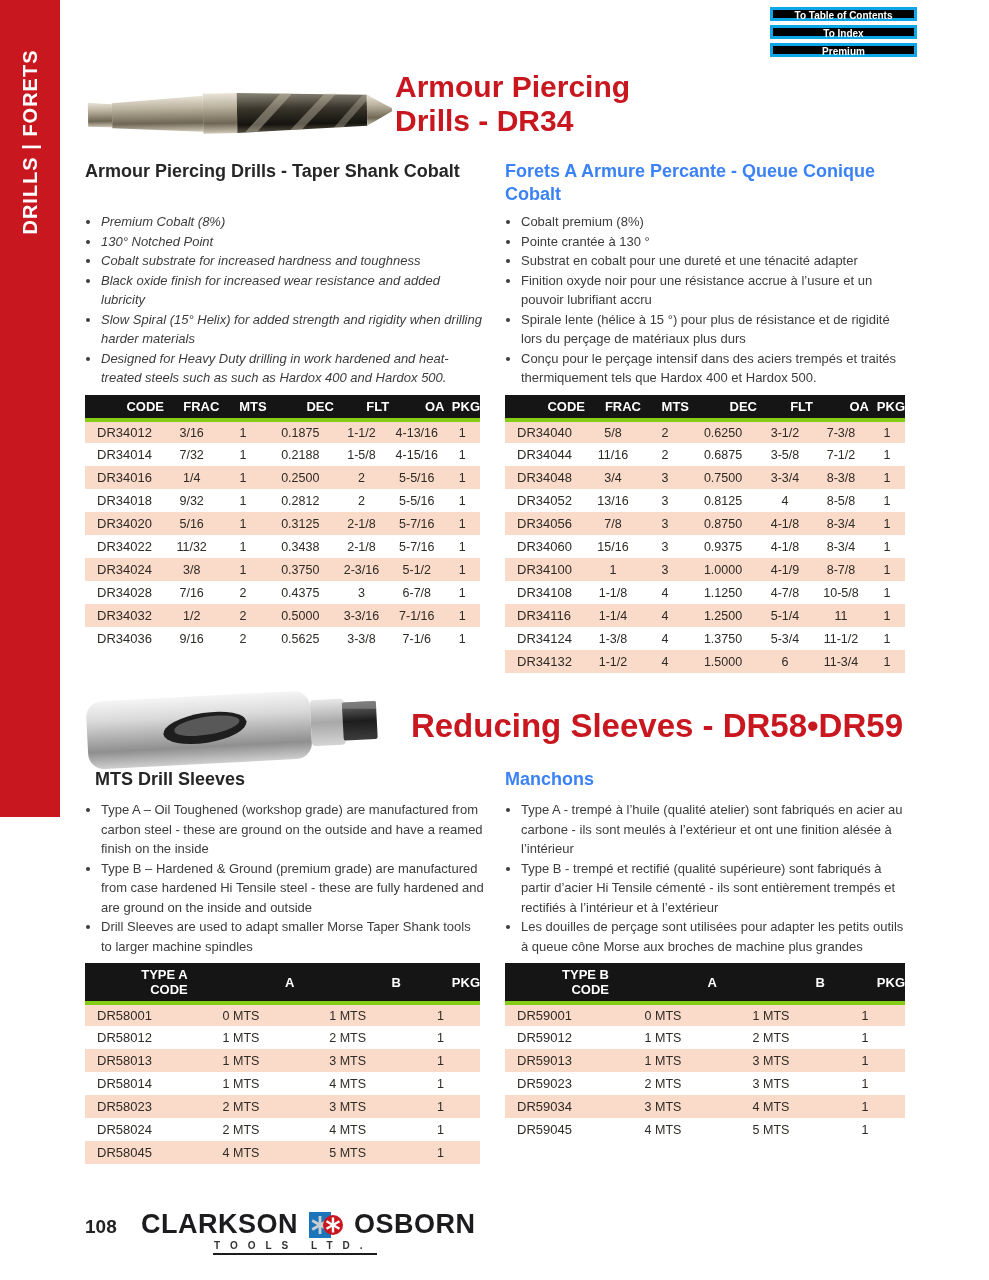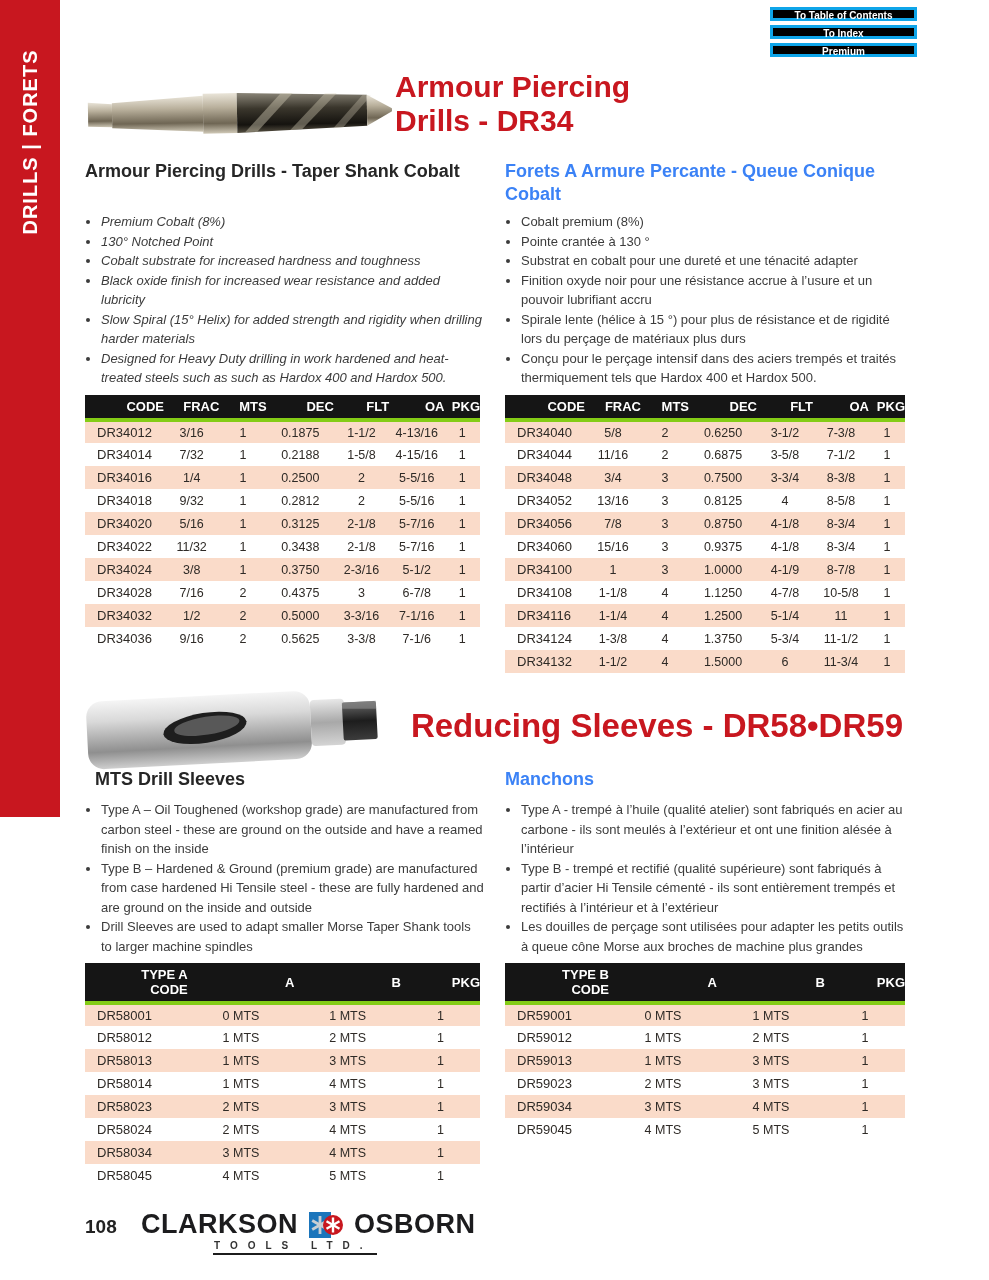--- a/index.html
+++ b/index.html
@@ -460,26 +460,20 @@
           <td>3 MTS</td>
           <td>1</td>
         </tr>
         <tr>
           <td>DR58024</td>
           <td>2 MTS</td>
           <td>4 MTS</td>
           <td>1</td>
         </tr>
         <tr>
-          <td>DR58034</td>
-          <td>3 MTS</td>
-          <td>4 MTS</td>
-          <td>1</td>
-        </tr>
-        <tr>
           <td>DR58045</td>
           <td>4 MTS</td>
           <td>5 MTS</td>
           <td>1</td>
         </tr>
       </tbody>
   </table>
   <table class="data-table t-sleeve t-sleeve-b">
     <colgroup>
         <col style="width:26%">

